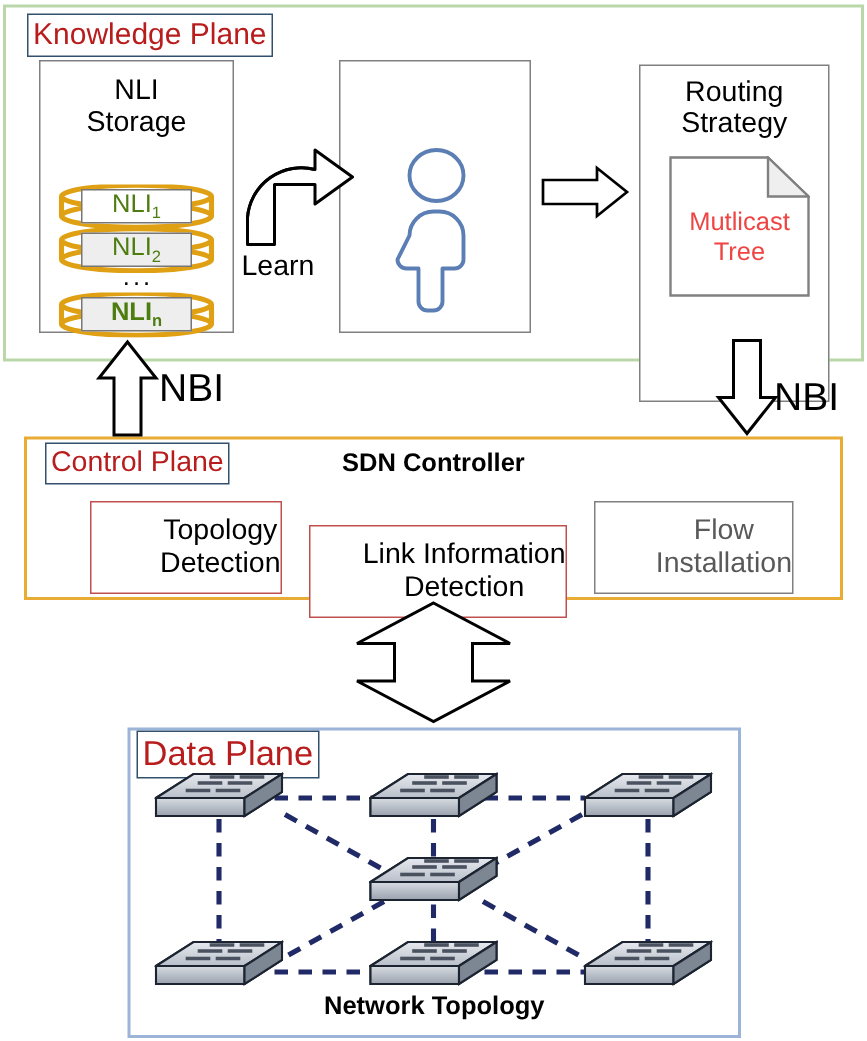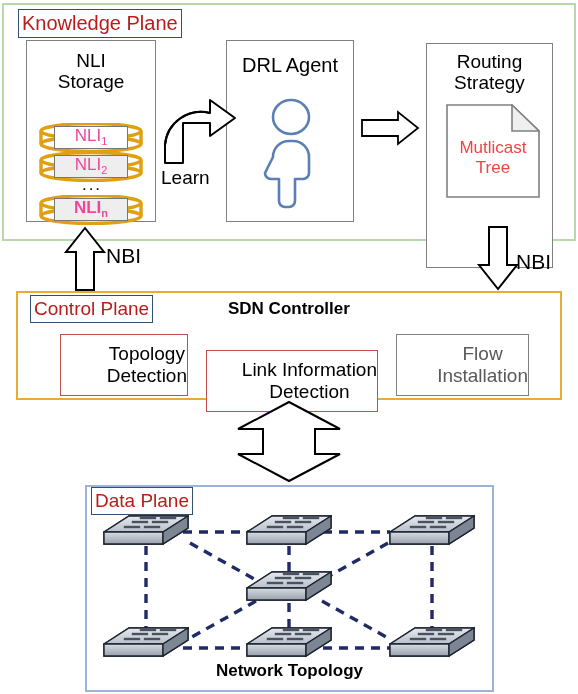--- a/index.html
+++ b/index.html
@@ -47,21 +47,21 @@
     border: 1.5px solid #31506e;
     background: #ffffff;
     font-size: 20px;
     line-height: 1;
     padding: 3px 3px 4px 3px;
     white-space: nowrap;
     color: #b91c1c;
   }
   #knowledge-plane-tag { left: 18px; top: 9px; }
   #control-plane-tag   { left: 30px; top: 295px; font-size: 19px; }
-  #data-plane-tag      { left: 91px; top: 487px; font-size: 19px; }
+  #data-plane-tag      { left: 91px; top: 487px; font-size: 23px; }
 
   
   .box {
     box-sizing: border-box;
     background: #ffffff;
     border: 1px solid #808080;
     display: flex;
     flex-direction: column;
     align-items: center;
   }
@@ -82,21 +82,21 @@
     height: 30px;
   }
   .db-cyl svg { display:block; }
   .db-label {
     position: absolute;
     left: 0; right: 0;
     top: 4px;
     text-align: center;
     font-size: 17px;
     line-height: 1;
-    color: #ec4899;
+    color: #4d7c0f;
     pointer-events: none;
   }
   .db-label sub { font-size: 11px; }
   .db-inner {
     position: absolute;
     box-sizing: border-box;
     left: 17px;
     top: 3px;
     width: 74px;
     height: 23px;
@@ -134,21 +134,21 @@
     color: #ef4444;
   }
 
   
   #learn-label {
     left: 161px; top: 168px;
     font-size: 19px; line-height: 1;
   }
 
   
-  .nbi-label { font-size: 21px; line-height: 1; }
+  .nbi-label { font-size: 26px; line-height: 1; }
   #nbi-left-label  { left: 106px; top: 245px; }
   #nbi-right-label { left: 516px; top: 251px; }
   #sbi-label { left: 269px; top: 432px; font-size: 19px; line-height: 1; }
 
   
   #sdn-controller-title {
     left: 228px; top: 300px;
     font-size: 17px; font-weight: bold; line-height: 1;
   }
   .ctrl-module {
@@ -239,21 +239,20 @@
       <path d="M104,8 L104,21" stroke="#e0a013" stroke-width="3.4" fill="none"></path>
       <ellipse cx="54" cy="8" rx="50" ry="7.5" fill="#ffffff" stroke="#e0a013" stroke-width="3.4"></ellipse>
     </svg>
     <div class="db-inner filled"></div>
     <div class="db-label">
       <span>NLI</span><sub>n</sub>
     </div>
   </div>
 
   <div class="abs box" id="drl-agent-box">
-    <div id="drl-agent-title">DRL Agent</div>
     <div style="position:absolute; left:33px; top:56px;">
       <svg width="62" height="112" viewBox="0 0 62 112">
         <ellipse cx="31" cy="20" rx="18" ry="17" fill="#ffffff" stroke="#5b7fb4" stroke-width="2.6"></ellipse>
         <path d="M13,60 a16,16 0 0 1 16,-16 h4 a16,16 0 0 1 16,16 v16 a6,6 0 0 1 -6,6 h-8 v22 a6,6 0 0 1 -6,6 h-4 a6,6 0 0 1 -6,-6 v-22 h-8 a6,6 0 0 1 -6,-6 z" fill="#ffffff" stroke="#5b7fb4" stroke-width="2.6" stroke-linejoin="round"></path>
       </svg>
     </div>
   </div>
 
   <div class="abs box" id="routing-strategy-box">
     <div id="routing-strategy-title">

